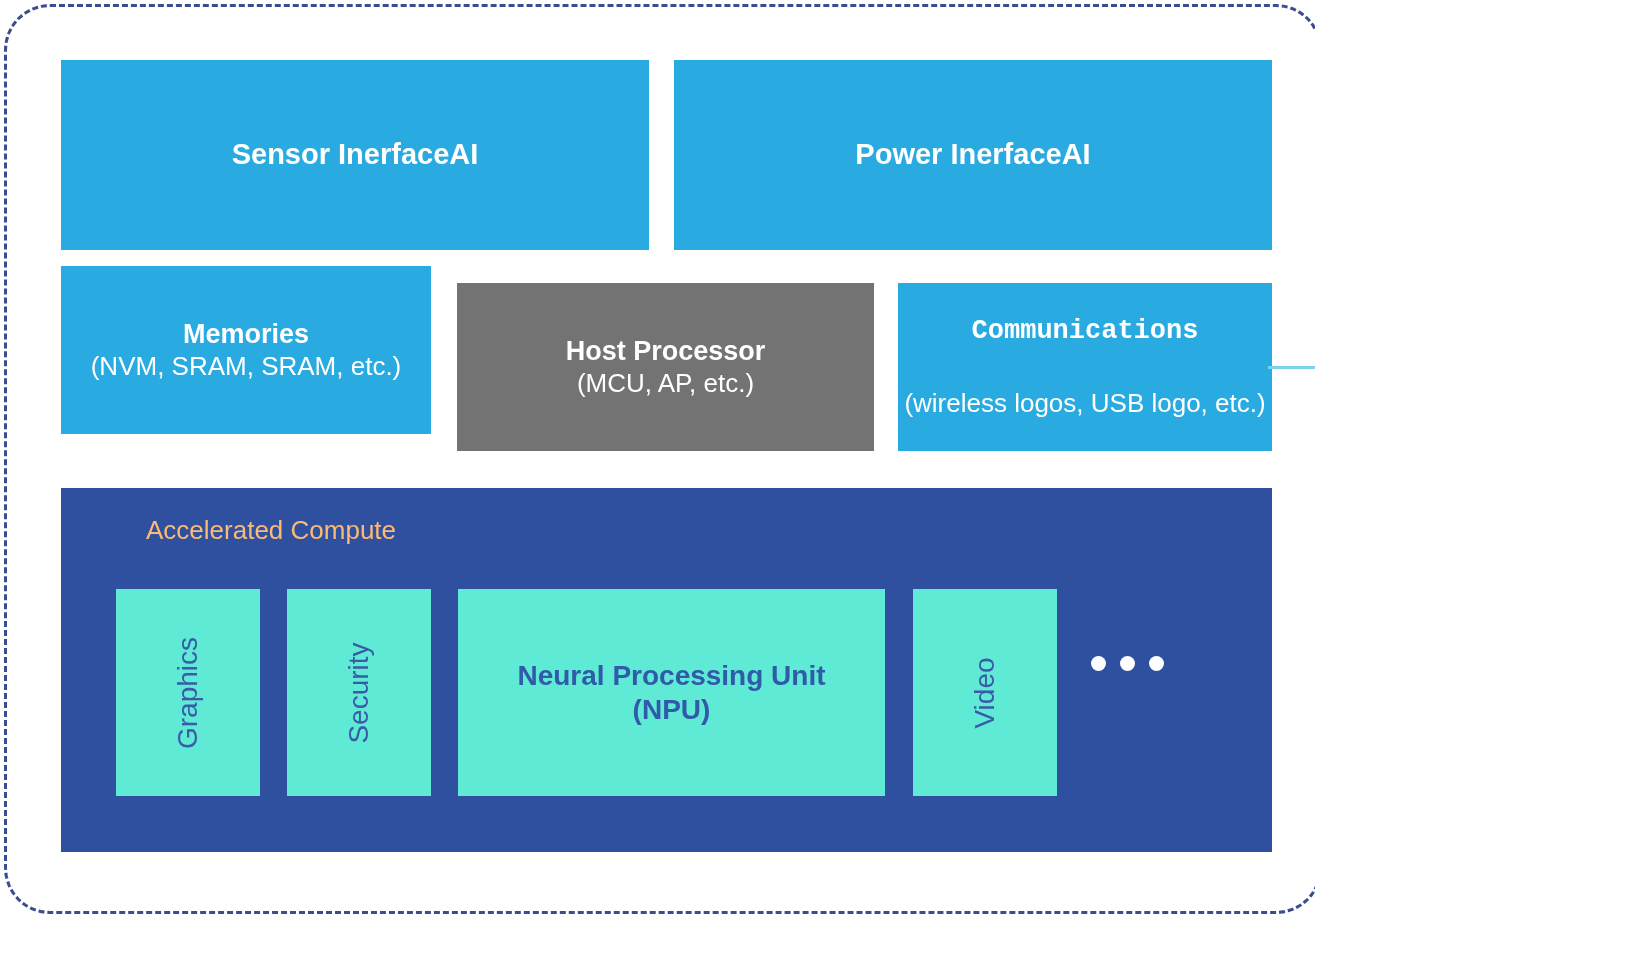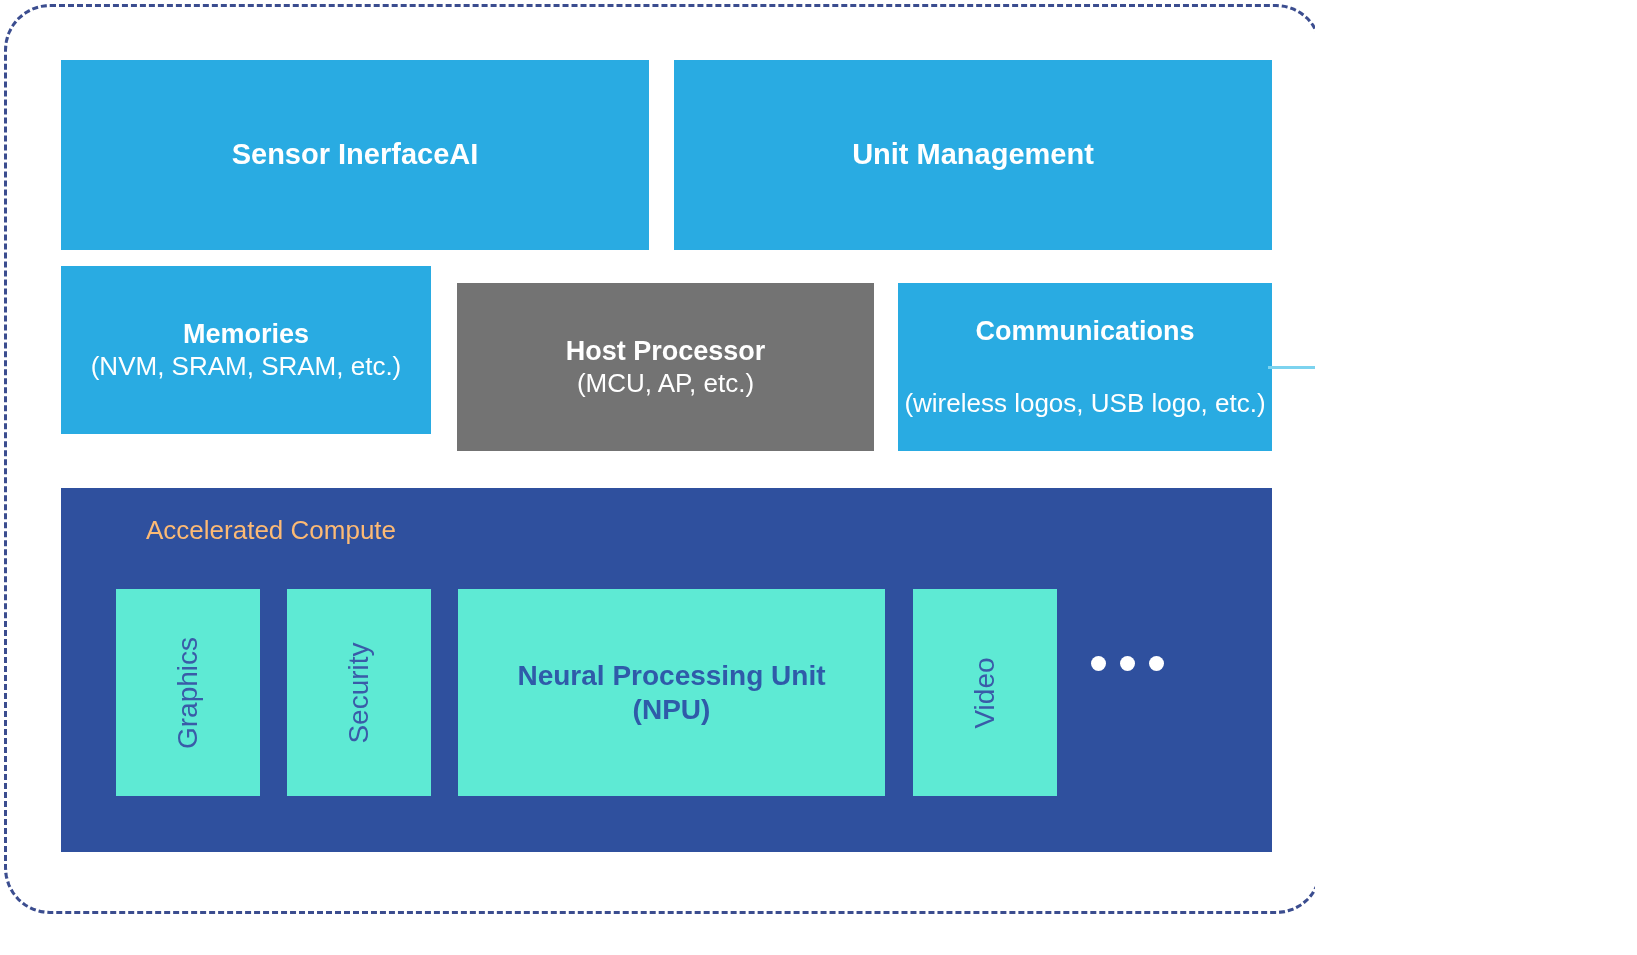--- a/index.html
+++ b/index.html
@@ -75,21 +75,21 @@
 
   #blk-host {
     left: 457px; top: 283px; width: 417px; height: 168px;
   }
   #blk-host .title { font-size: 27px; }
   #blk-host .sub   { font-size: 26px; }
 
   #blk-comms {
     left: 898px; top: 283px; width: 374px; height: 168px;
   }
-  #blk-comms .title { font-size: 27px; }
+  #blk-comms .title { font-size: 27px; font-family: Liberation Mono, monospace; }
   #blk-comms .sub   { font-size: 26px; margin-top: 40px; }
 
   
   #blk-accel {
     position: absolute;
     left: 61px; top: 488px; width: 1211px; height: 364px;
     background: #2f509e;
     box-sizing: border-box;
   }
   #accel-label {
@@ -190,21 +190,21 @@
 
 <div id="canvas">
 
   <div class="soc-boundary"></div>
 
   <div class="block light" id="blk-sensor">
     <div class="title">Sensor InerfaceAI</div>
   </div>
 
   <div class="block light" id="blk-power">
-    <div class="title">Unit Management</div>
+    <div class="title">Power InerfaceAI</div>
   </div>
 
   <div class="block light" id="blk-memories">
     <div class="title">Memories</div>
     <div class="sub">(NVM, SRAM, SRAM, etc.)</div>
   </div>
 
   <div class="block dark" id="blk-host">
     <div class="title">Host Processor</div>
     <div class="sub">(MCU, AP, etc.)</div>

